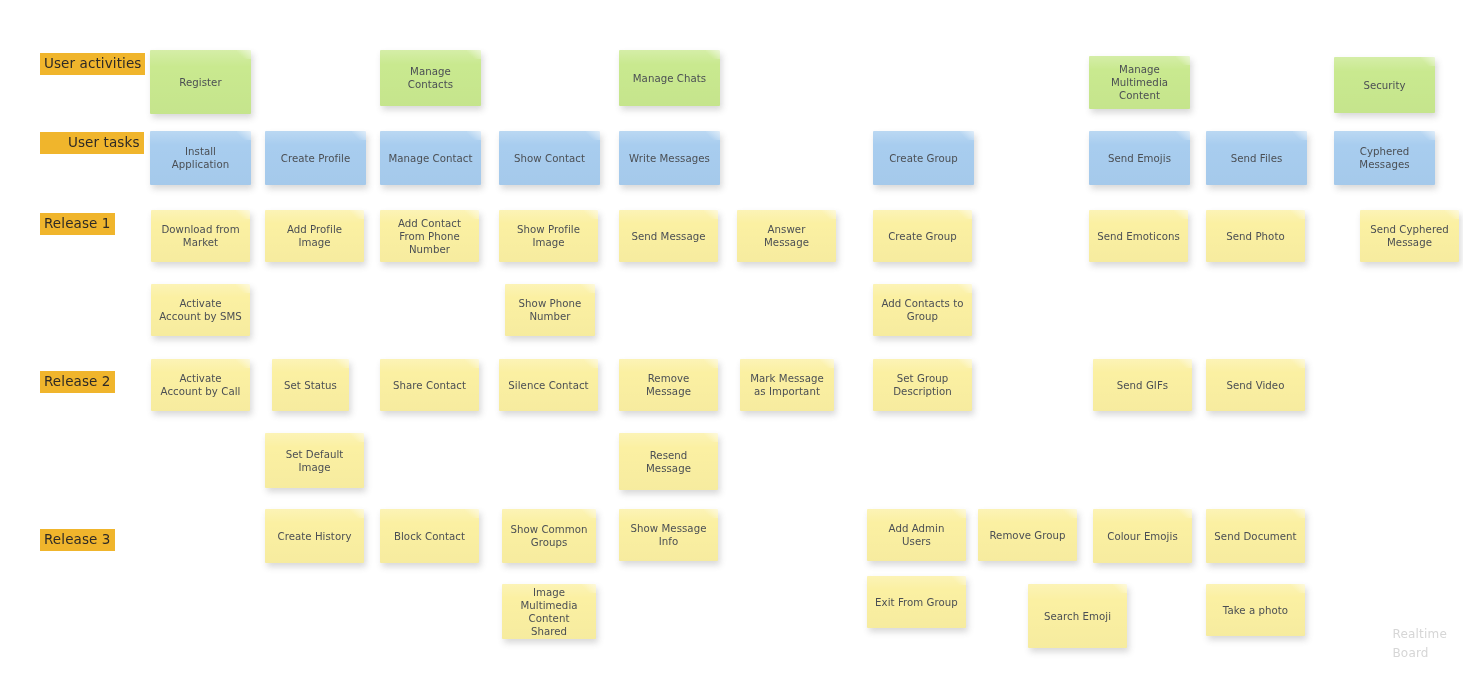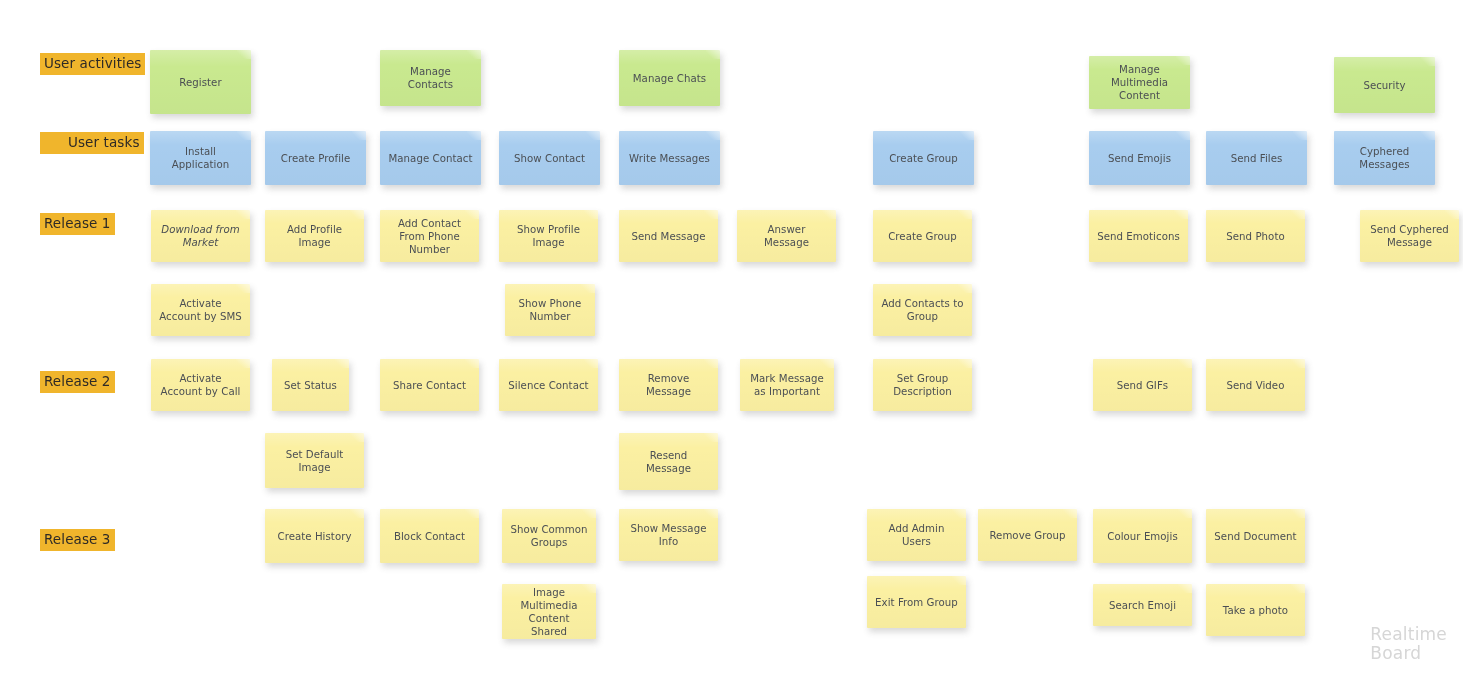--- a/index.html
+++ b/index.html
@@ -73,21 +73,21 @@
     height: 9px;
     background: linear-gradient(225deg, rgba(255,255,255,0.55) 0%, rgba(255,255,255,0.0) 70%);
     pointer-events: none;
   }
 
   
   #watermark {
     position: absolute;
     right: 16px;
     bottom: 20px;
-    font-size: 17px;
+    font-size: 12px;
     line-height: 19px;
     color: #d6d6d6;
     text-align: left;
     font-family: "DejaVu Sans", "Liberation Sans", sans-serif;
     letter-spacing: 0.2px;
   }
   #watermark span { display: block; }
 </style>
 </head>
 <body style="background: rgb(255, 255, 255);">
@@ -136,21 +136,21 @@
       </div>
       <div class="note blue" style="left: 1089px; top: 131px; width: 101px; height: 54px; background-color: rgb(168, 205, 239); color: rgb(75, 79, 84);">
         <span class="note-text">Send Emojis</span>
       </div>
       <div class="note blue" style="left: 1206px; top: 131px; width: 101px; height: 54px; background-color: rgb(168, 205, 239); color: rgb(75, 79, 84);">
         <span class="note-text">Send Files</span>
       </div>
       <div class="note blue" style="left: 1334px; top: 131px; width: 101px; height: 54px; background-color: rgb(168, 205, 239); color: rgb(75, 79, 84);">
         <span class="note-text">Cyphered Messages</span>
       </div>
-      <div class="note yellow" style="left: 151px; top: 210px; width: 99px; height: 52px; background-color: rgb(251, 240, 162); color: rgb(75, 79, 84); font-style: italic;">
+      <div class="note yellow" style="left: 151px; top: 210px; width: 99px; height: 52px; background-color: rgb(251, 240, 162); color: rgb(75, 79, 84);">
         <span class="note-text">Download from Market</span>
       </div>
       <div class="note yellow" style="left: 265px; top: 210px; width: 99px; height: 52px; background-color: rgb(251, 240, 162); color: rgb(75, 79, 84);">
         <span class="note-text">Add Profile Image</span>
       </div>
       <div class="note yellow" style="left: 380px; top: 210px; width: 99px; height: 52px; background-color: rgb(251, 240, 162); color: rgb(75, 79, 84);">
         <span class="note-text">Add Contact From Phone Number</span>
       </div>
       <div class="note yellow" style="left: 499px; top: 210px; width: 99px; height: 52px; background-color: rgb(251, 240, 162); color: rgb(75, 79, 84);">
         <span class="note-text">Show Profile Image</span>
@@ -238,21 +238,21 @@
       </div>
       <div class="note yellow" style="left: 1206px; top: 509px; width: 99px; height: 54px; background-color: rgb(251, 240, 162); color: rgb(75, 79, 84);">
         <span class="note-text">Send Document</span>
       </div>
       <div class="note yellow" style="left: 502px; top: 584px; width: 94px; height: 55px; background-color: rgb(251, 240, 162); color: rgb(75, 79, 84);">
         <span class="note-text">Image Multimedia Content Shared</span>
       </div>
       <div class="note yellow" style="left: 867px; top: 576px; width: 99px; height: 52px; background-color: rgb(251, 240, 162); color: rgb(75, 79, 84);">
         <span class="note-text">Exit From Group</span>
       </div>
-      <div class="note yellow" style="left: 1093px; top: 584px; width: 99px; height: 42px; background-color: rgb(251, 240, 162); color: rgb(75, 79, 84);">
+      <div class="note yellow" style="left: 1028px; top: 584px; width: 99px; height: 64px; background-color: rgb(251, 240, 162); color: rgb(75, 79, 84);">
         <span class="note-text">Search Emoji</span>
       </div>
       <div class="note yellow" style="left: 1206px; top: 584px; width: 99px; height: 52px; background-color: rgb(251, 240, 162); color: rgb(75, 79, 84);">
         <span class="note-text">Take a photo</span>
       </div>
     </div>
 
   <div id="watermark" style="color: rgb(214, 214, 214);">
     <span>Realtime</span>
     <span>Board</span>

